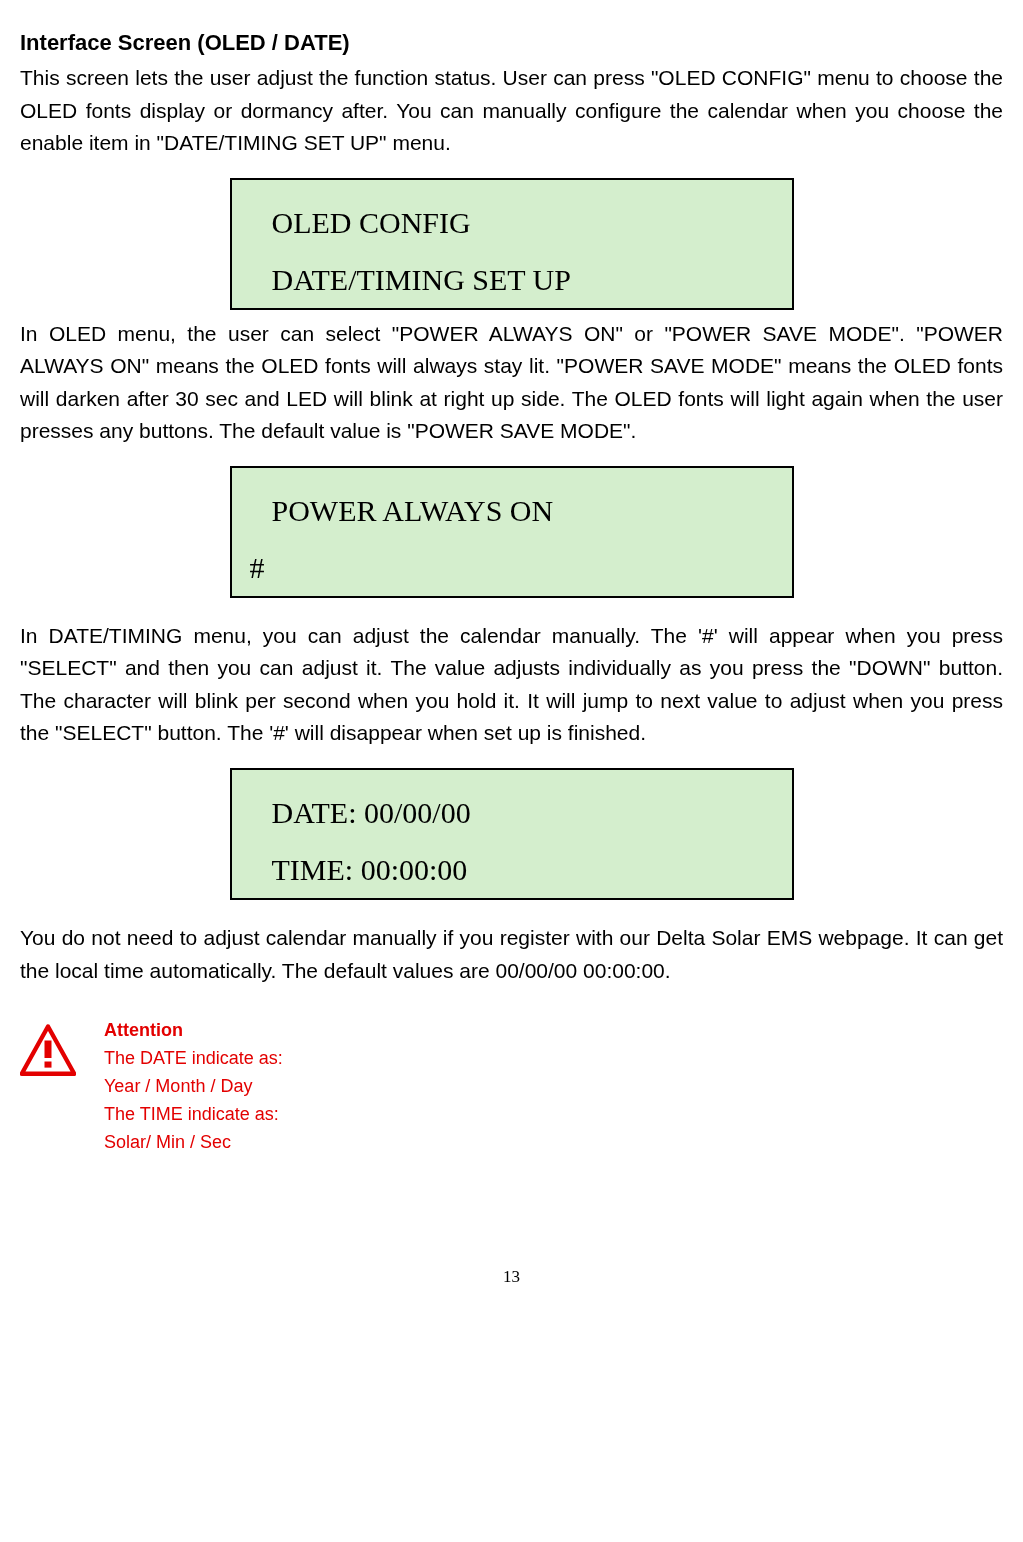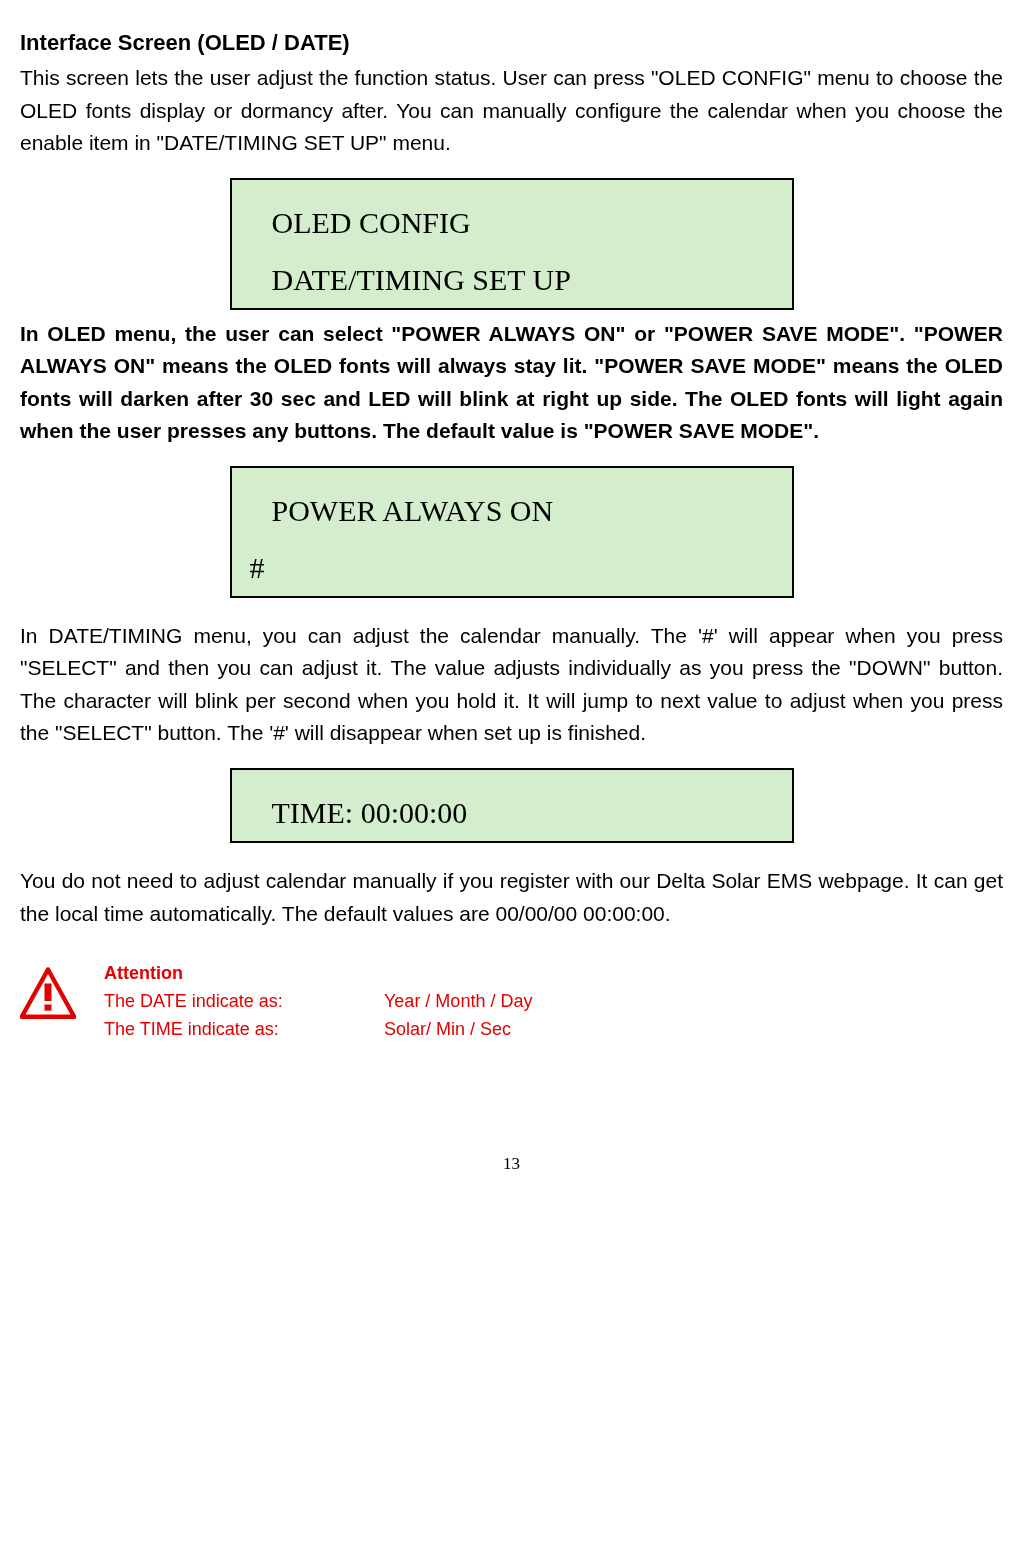--- a/index.html
+++ b/index.html
@@ -40,21 +40,20 @@
     }
     .hash-row {
       display: flex;
     }
     .hash-mark {
       margin-left: -22px;
       margin-right: 4px;
     }
     .para-after-box {
       margin-top: 4px;
-      font-weight: bold;
     }
     .spacer {
       height: 14px;
     }
     .attention-block {
       display: flex;
       align-items: flex-start;
       margin-top: 30px;
     }
     .warn-icon {
@@ -67,20 +66,21 @@
     .attention-text {
       color: #e30000;
       line-height: 1.55;
       font-size: 18px;
     }
     .attention-label {
       font-weight: bold;
     }
     .attn-row {
       display: flex;
+      flex-direction: column;
     }
     .attn-key {
       width: 280px;
     }
     .page-number {
       text-align: center;
       font-family: 'Times New Roman', Times, serif;
       font-size: 17px;
       margin-top: 110px;
     }
@@ -104,20 +104,21 @@
   <span class="hash-row">
     <span class="hash-mark">#</span>
   </span>
 </div>
 
 <div class="spacer"></div>
 
 <p class="para">In DATE/TIMING menu, you can adjust the calendar manually. The '#' will appear when you press "SELECT" and then you can adjust it. The value adjusts individually as you press the "DOWN" button. The character will blink per second when you hold it. It will jump to next value to adjust when you press the "SELECT" button. The '#' will disappear when set up is finished.</p>
 
 <div class="display-box">
+  <span class="display-line1">DATE: 00/00/00</span>
   <span class="display-line2">TIME: 00:00:00</span>
 </div>
 
 <div class="spacer"></div>
 
 <p class="para">You do not need to adjust calendar manually if you register with our Delta Solar EMS webpage. It can get the local time automatically. The default values are 00/00/00 00:00:00.</p>
 
 <div class="attention-block">
   <svg class="warn-icon" viewBox="0 0 64 64">
     <polygon points="32,4 62,58 2,58" fill="none" stroke="#e30000" stroke-width="5" stroke-linejoin="round"></polygon>

